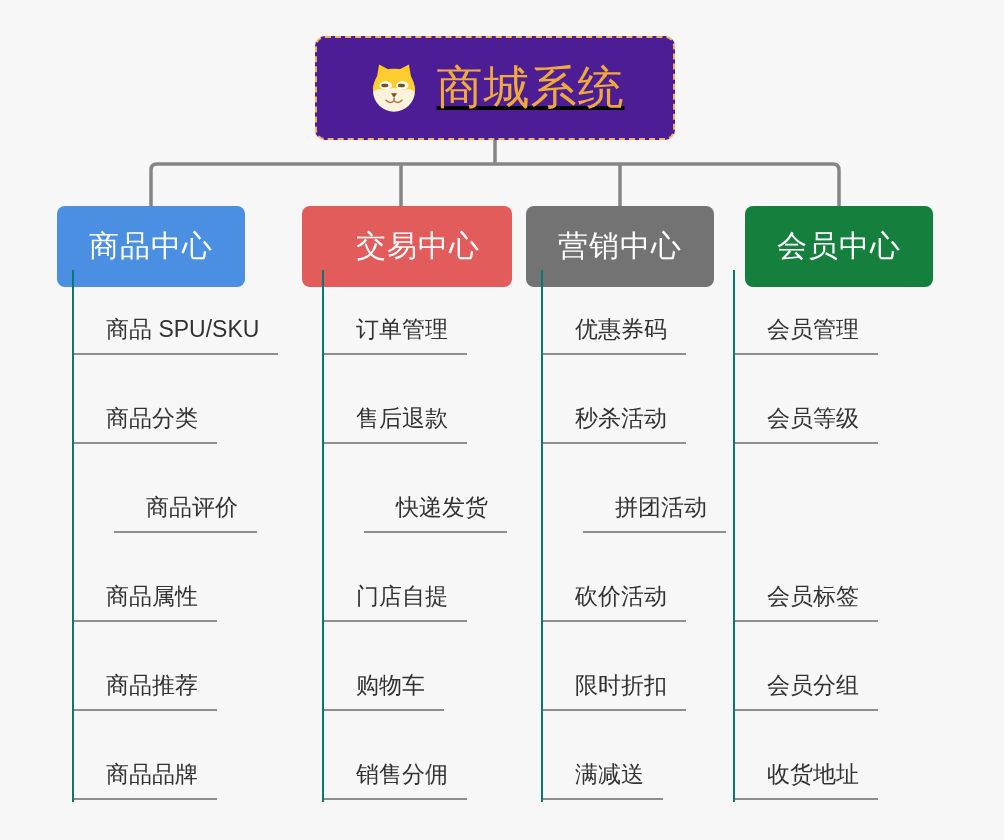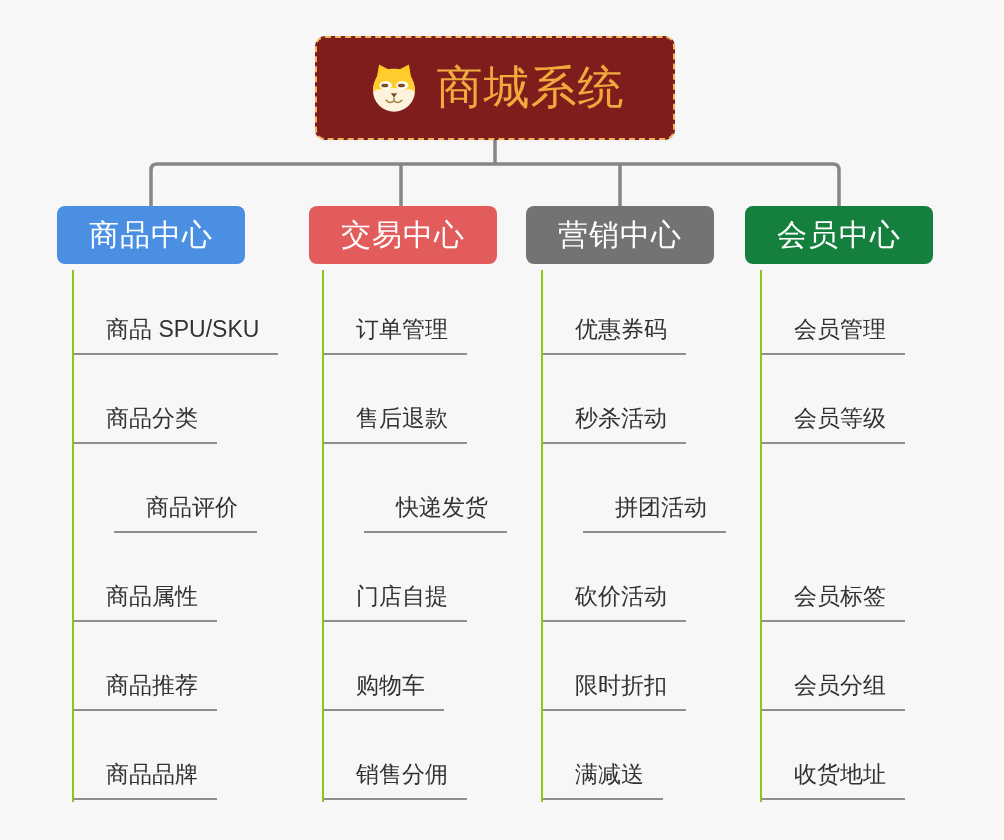--- a/index.html
+++ b/index.html
@@ -16,69 +16,70 @@
   .connectors {
     position: absolute; left: 0; top: 0;
     width: 1004px; height: 840px;
     pointer-events: none;
   }
   
   .root-node {
     position: absolute;
     left: 315px; top: 36px;
     width: 360px; height: 104px;
-    background: #7f1d1d;
+    background: #4c1d95;
     border: 2px dashed #f0b35e;
     border-radius: 10px;
     box-sizing: border-box;
     display: flex;
     align-items: center;
     justify-content: center;
     gap: 15px;
     box-shadow: 0 1px 3px rgba(0,0,0,0.03);
+    text-decoration: underline;
   }
   .root-title {
     font-size: 46px;
     font-weight: 500;
     color: #f0a93c;
     letter-spacing: 1px;
     white-space: nowrap;
   }
   .root-icon { width: 56px; height: 56px; flex: 0 0 auto; }
   
   .branch-node {
     position: absolute;
     top: 206px;
-    width: 188px; height: 58px;
+    width: 188px; height: 81px;
     border-radius: 8px;
     display: flex;
     align-items: center;
     justify-content: center;
     color: #ffffff;
     font-size: 30px;
     font-weight: 400;
     letter-spacing: 1px;
     white-space: nowrap;
   }
   .branch-1 { left: 57px; }
-  .branch-2 { left: 309px; }
+  .branch-2 { left: 302px; padding-left: 22px; }
   .branch-3 { left: 526px; }
   .branch-4 { left: 745px; }
   
   .column {
     position: absolute;
     top: 270px;
     height: 532px;
     width: 230px;
-    border-left: 2px solid #84cc16;
+    border-left: 2px solid #0f766e;
   }
   .col-1 { left: 72px; }
   .col-2 { left: 322px; }
   .col-3 { left: 541px; }
-  .col-4 { left: 760px; }
+  .col-4 { left: 733px; }
   .leaf {
     position: absolute;
     left: 0;
     display: inline-block;
     white-space: nowrap;
     font-size: 23px;
     color: #323232;
     padding: 0 19px 8px 32px;
     border-bottom: 2px solid #8e8e8e;
   }

